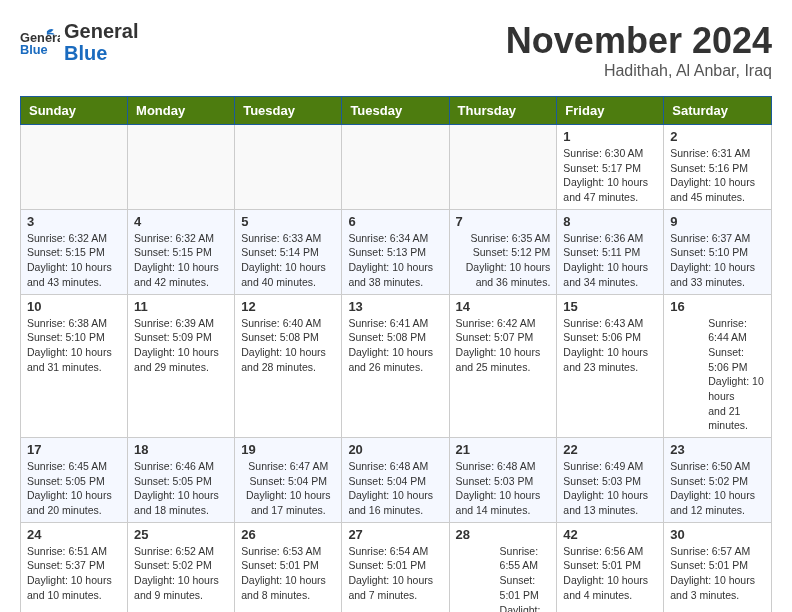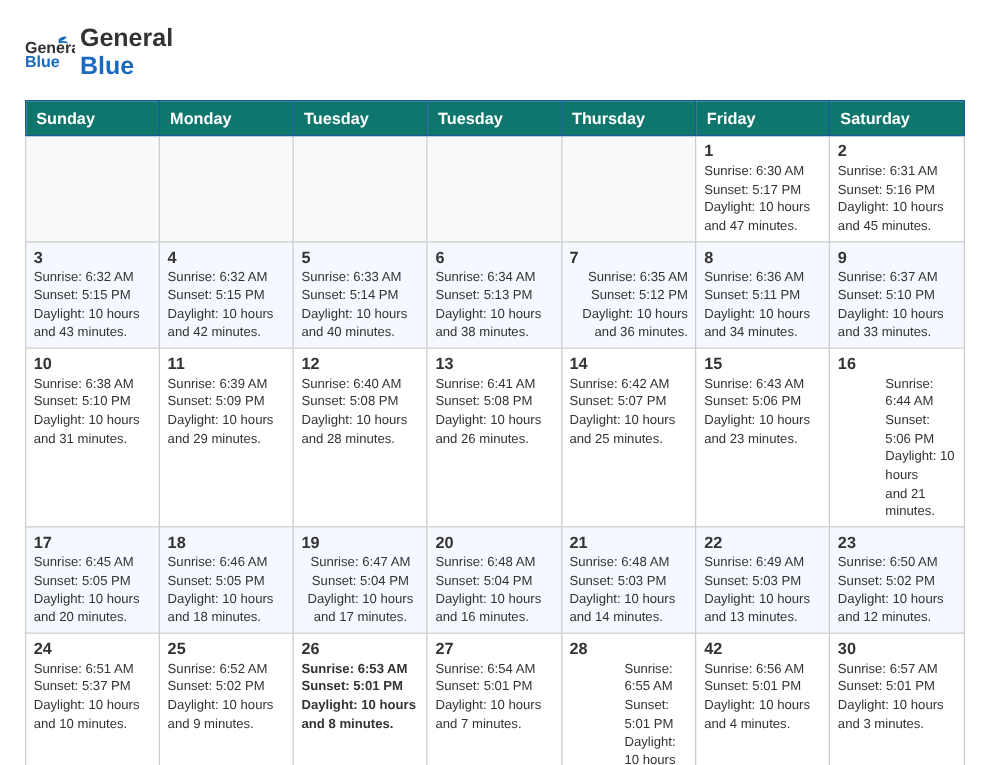--- a/index.html
+++ b/index.html
@@ -26,21 +26,21 @@
     }
     .location {
       font-size: 16px;
       color: #555;
     }
     .calendar {
       width: 100%;
       border-collapse: collapse;
     }
     .calendar th {
-      background: #0f766e;
+      background: #4d7c0f;
       color: #fff;
       text-align: left;
       padding: 6px 8px;
       font-size: 13px;
       font-weight: bold;
       border: 1px solid #1a5a9a;
     }
     .calendar td {
       border: 1px solid #ccc;
       vertical-align: top;
@@ -89,20 +89,24 @@
 
       <path d="M38 8 Q44 2 50 5 Q46 10 40 11 Q50 9 52 14 Q44 12 38 14 Z" fill="#1a6bbf" transform="scale(0.7) translate(10,-2)"></path>
     </svg>
     <div>
       <div style="font-size:20px;font-weight:bold;line-height:1.1;">
         <span style="color:#333;">General</span><br>
         <span style="color:#1a6bbf;">Blue</span>
       </div>
     </div>
   </div>
+  <div class="title-block">
+    <div class="month-title">November 2024</div>
+    <div class="location">Hadithah, Al Anbar, Iraq</div>
+  </div>
 </div>
 
 <table class="calendar">
   <thead>
     <tr>
     <th>Sunday</th>
         <th>Monday</th>
         <th>Tuesday</th>
         <th>Tuesday</th>
         <th>Thursday</th>
@@ -295,21 +299,21 @@
         </td>
         <td>
           <span class="day-num">25</span>
           <div class="day-info" style="white-space: pre-line;">Sunrise: 6:52 AM
 Sunset: 5:02 PM
 Daylight: 10 hours
 and 9 minutes.</div>
         </td>
         <td>
           <span class="day-num">26</span>
-          <div class="day-info" style="white-space: pre-line; font-weight: bold;">Sunrise: 6:53 AM
+          <div class="day-info" style="white-space: pre-line;">Sunrise: 6:53 AM
 Sunset: 5:01 PM
 Daylight: 10 hours
 and 8 minutes.</div>
         </td>
         <td>
           <span class="day-num">27</span>
           <div class="day-info" style="white-space: pre-line;">Sunrise: 6:54 AM
 Sunset: 5:01 PM
 Daylight: 10 hours
 and 7 minutes.</div>

